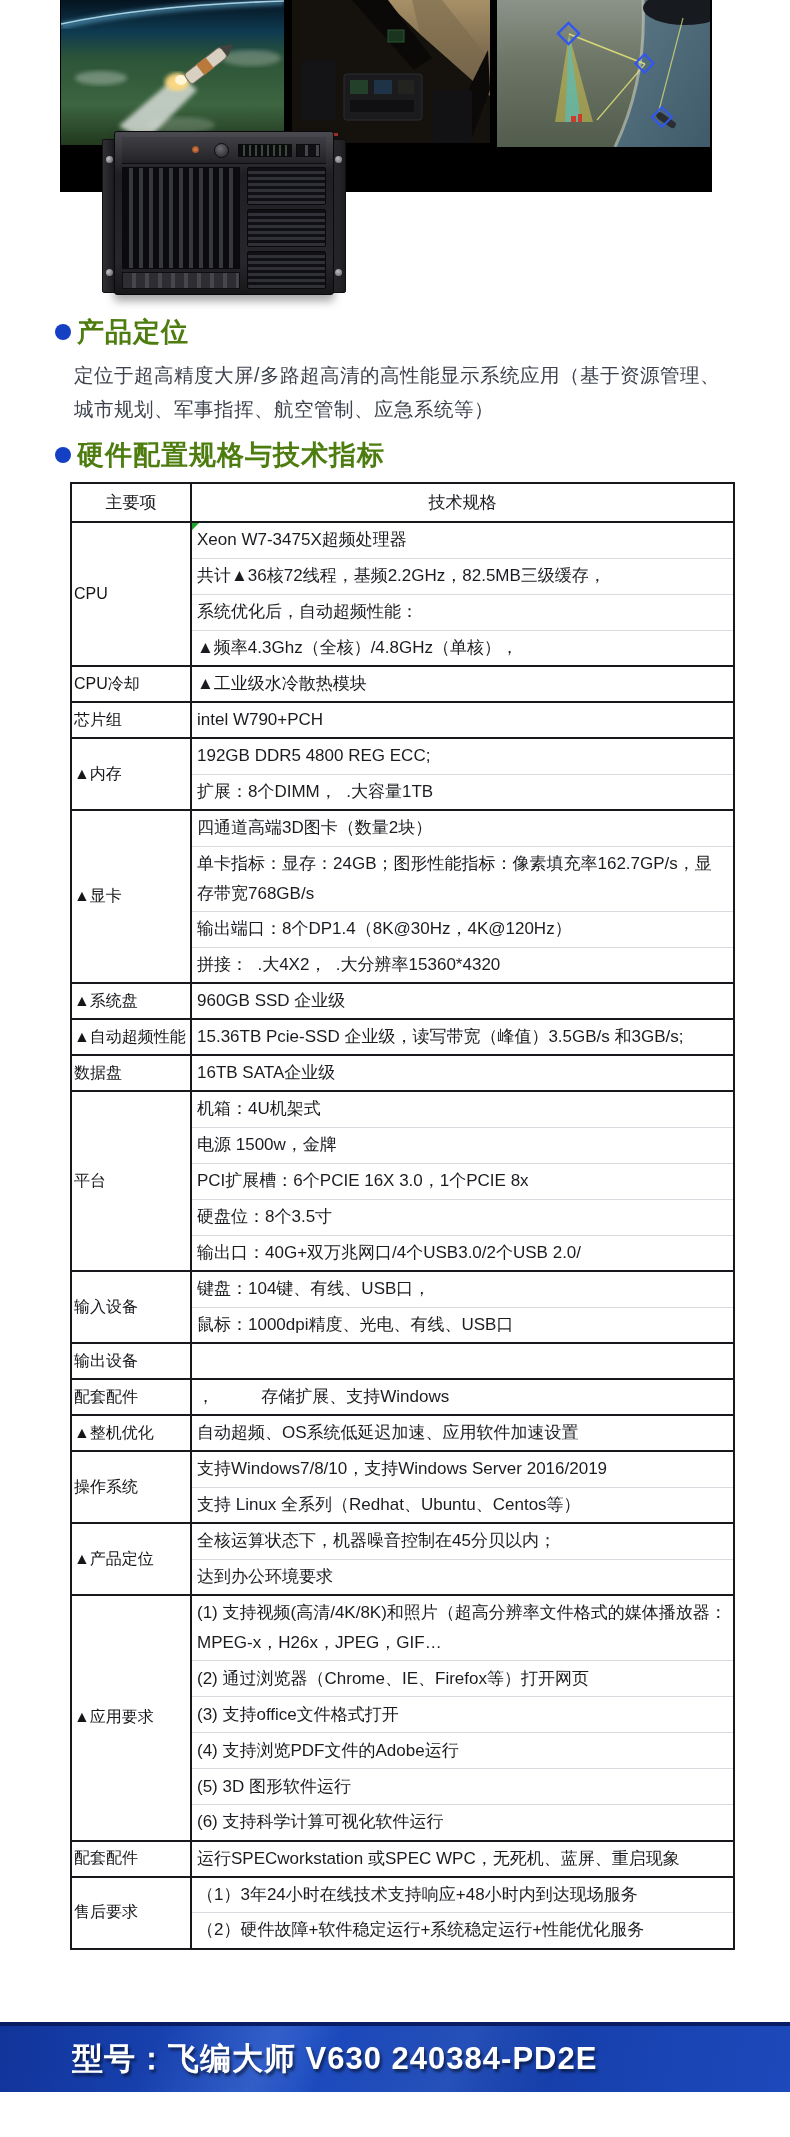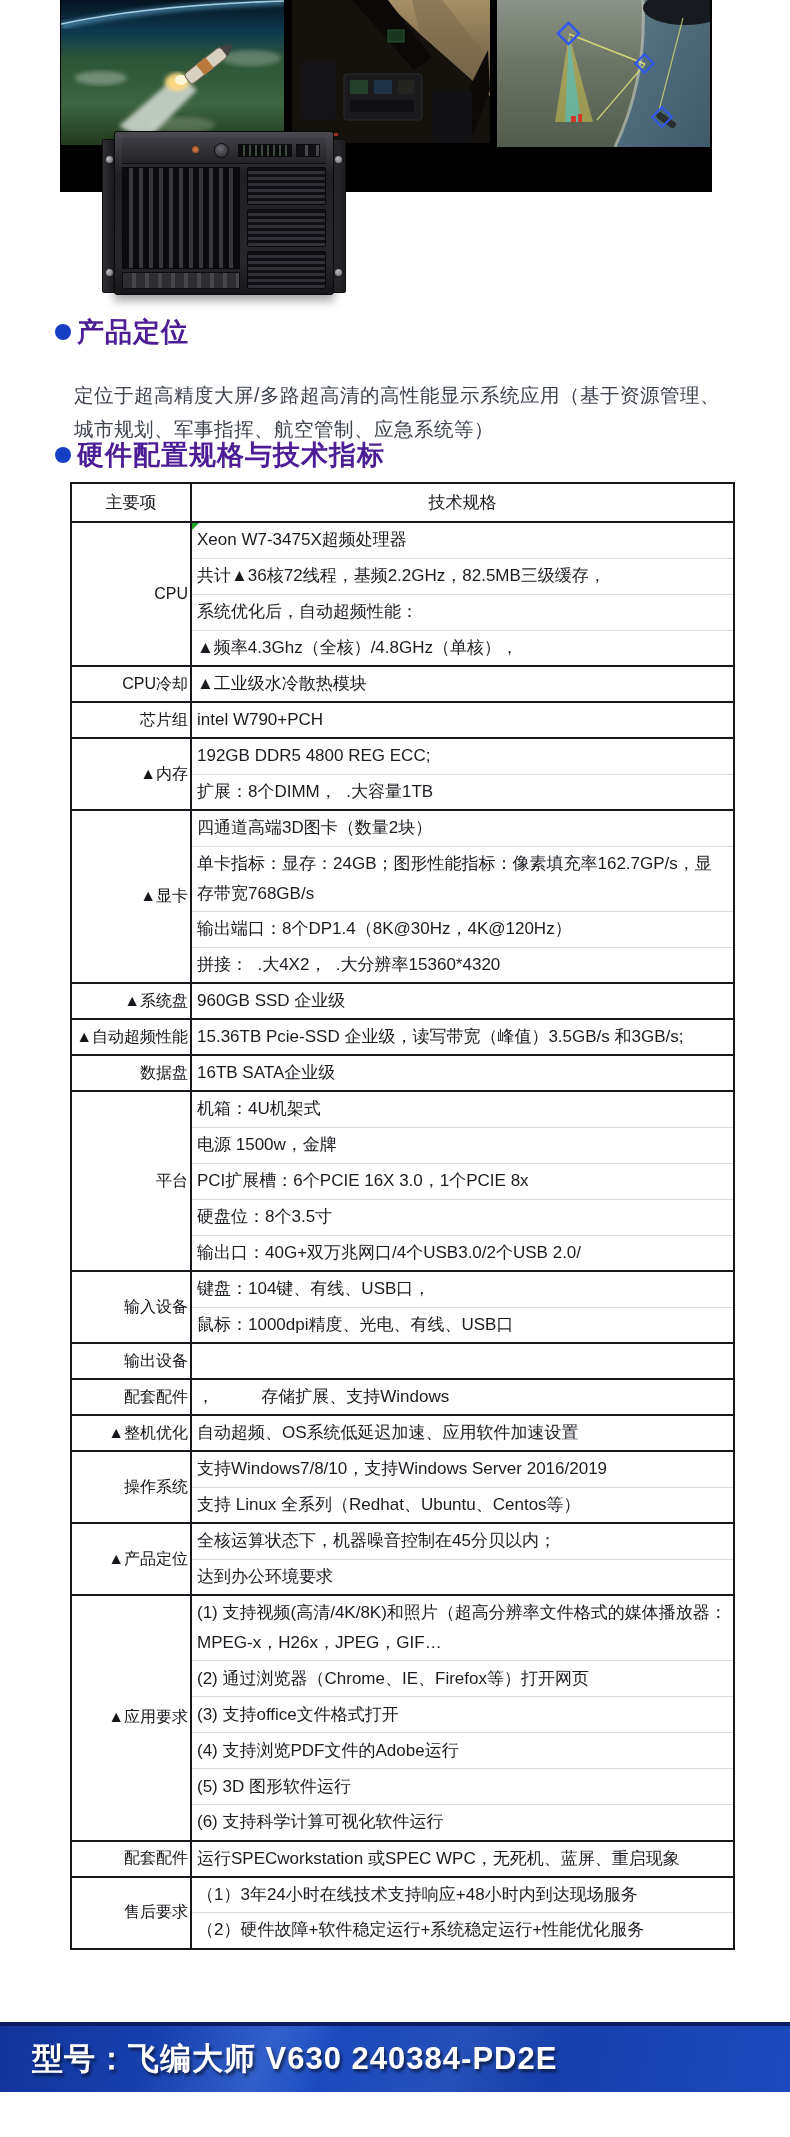--- a/index.html
+++ b/index.html
@@ -28,45 +28,45 @@
   .c-leds{position:absolute;right:34px;top:7px;width:52px;height:11px;background:repeating-linear-gradient(90deg,#0c0c0e 0 4px,#3c4a3e 4px 6px);border:1px solid #0b0b0d;}
   .c-usb{position:absolute;right:6px;top:7px;width:22px;height:11px;background:repeating-linear-gradient(90deg,#111114 0 8px,#45454c 8px 11px);border:1px solid #0b0b0d;}
   .c-pwr{position:absolute;left:70px;top:9px;width:7px;height:7px;border-radius:50%;background:radial-gradient(circle,#e2834a,#7a3c1c);}
   .c-main{flex:1;display:flex;gap:7px;min-height:0;}
   .vent-col{flex:1.5;display:flex;flex-direction:column;min-width:0;}
   .vent{flex:1;background:repeating-linear-gradient(90deg,#0b0b0d 0 6px,#37373e 6px 10px);border:1px solid #0a0a0b;}
   .vent-labels{height:15px;margin-top:3px;background:repeating-linear-gradient(90deg,#2d2d32 0 9px,#46464c 9px 13px);border:1px solid #0e0e10;}
   .bays{flex:1;display:flex;flex-direction:column;gap:4px;}
   .bay{flex:1;background:repeating-linear-gradient(180deg,#101014 0 3px,#30303 6 3px 6px);background:repeating-linear-gradient(180deg,#101014 0 3px,#303037 3px 6px);border:1px solid #09090b;border-radius:2px;}
   
-  .section-head{position:absolute;left:55px;display:flex;align-items:center;color:#4c1d95;font-weight:bold;font-size:27px;letter-spacing:1px;justify-content:center;}
+  .section-head{position:absolute;left:55px;display:flex;align-items:center;color:#4d7c0f;font-weight:bold;font-size:27px;letter-spacing:1px;justify-content:center;}
   .section-head .bullet{width:16px;height:16px;border-radius:50%;background:#1540c4;margin-right:6px;flex:0 0 auto;}
   .head-1{top:314px;}
   .head-2{top:437px;}
-  .positioning-body{position:absolute;left:74px;top:358px;width:652px;font-size:19.5px;line-height:34px;color:#3d424d;letter-spacing:.5px;margin-top:20px;}
+  .positioning-body{position:absolute;left:74px;top:358px;width:652px;font-size:19.5px;line-height:34px;color:#3d424d;letter-spacing:.5px;}
   
   .spec-table{position:absolute;left:70px;top:482px;width:665px;border-collapse:collapse;table-layout:fixed;font-size:17px;color:#1b1c20;}
   .spec-table col.c1{width:120px;}
   .spec-table{border:2.5px solid #17181b;}
   .spec-table thead tr{border-bottom:2.5px solid #17181b;}
   .spec-table thead th{height:35px;font-weight:500;text-align:center;}
   .spec-table th.h1{border-right:2.5px solid #17181b;margin-top:24px;}
   .spec-table tbody{border-top:2.5px solid #17181b;}
   .spec-table tbody tr{height:36px;}
   .spec-table tbody tr + tr{border-top:1px solid #d8dce1;padding-left:8px;}
-  td.cat{border-right:2.5px solid #17181b;text-align:right;font-size:16px;padding:0 2px;color:#15161a;}
+  td.cat{border-right:2.5px solid #17181b;text-align:left;font-size:16px;padding:0 2px;color:#15161a;}
   td.spec{position:relative;padding:2px 5px;line-height:30px;white-space:pre-wrap;word-break:break-all;}
   .corner{position:absolute;top:0;left:0;width:0;height:0;border-top:7px solid #1fa32a;border-right:7px solid transparent;}
   
   .model-banner{position:absolute;left:0;top:2022px;width:790px;height:70px;
     background:
       linear-gradient(115deg,rgba(255,255,255,0) 20%,rgba(140,180,255,.20) 34%,rgba(255,255,255,0) 42%,rgba(120,170,255,.16) 58%,rgba(255,255,255,0) 70%),
       linear-gradient(100deg,#11349a,#1d4cc0 38%,#153da8 62%,#1c49bb);
     border-top:4px solid #0a1d62;box-sizing:border-box;display:flex;align-items:center;}
-  .model-banner .model-text{color:#ffffff;font-weight:bold;font-size:31px;letter-spacing:1px;padding-left:32px;text-shadow:2px 3px 3px rgba(0,0,0,.55);}
+  .model-banner .model-text{color:#ffffff;font-weight:bold;font-size:31px;letter-spacing:1px;padding-left:72px;text-shadow:2px 3px 3px rgba(0,0,0,.55);}
 </style>
 </head>
 <body>
 
 <div class="hero">
   <svg class="shot shot-left" width="223" height="145" viewBox="0 0 223 145">
     <defs>
       <linearGradient id="gEarth" x1="0" y1="0" x2="0" y2="1">
         <stop offset="0" stop-color="#051320"></stop>
           <stop offset=".22" stop-color="#0e3a50"></stop>

